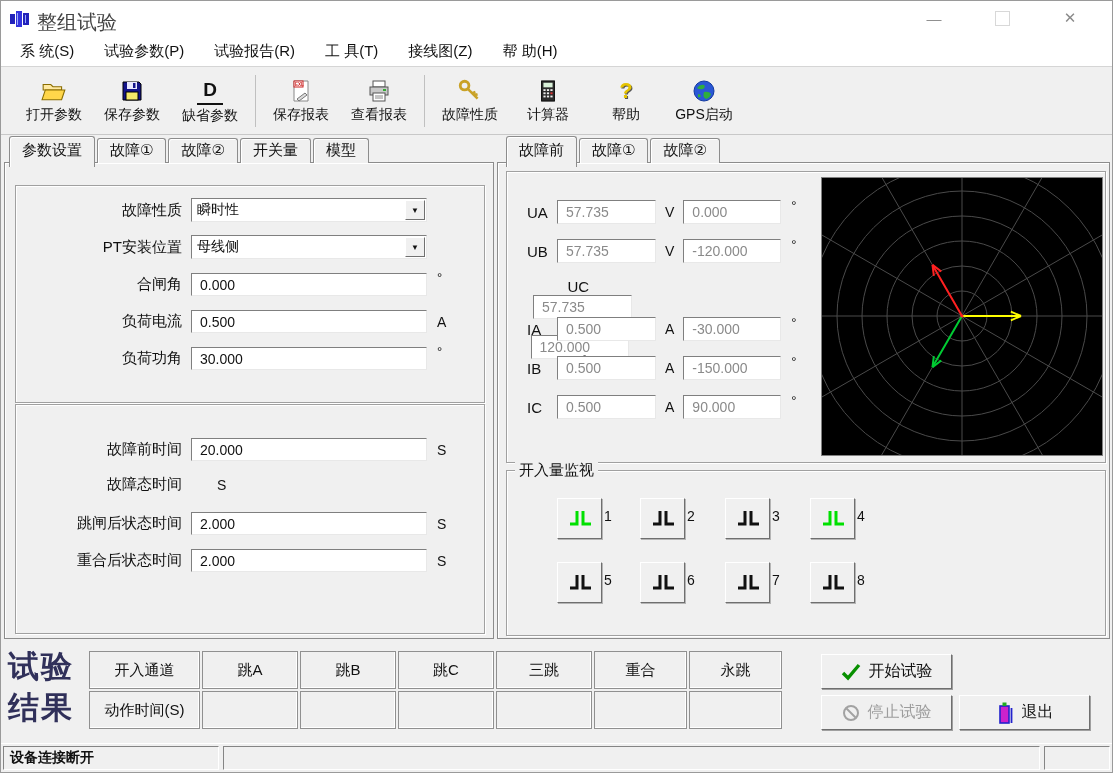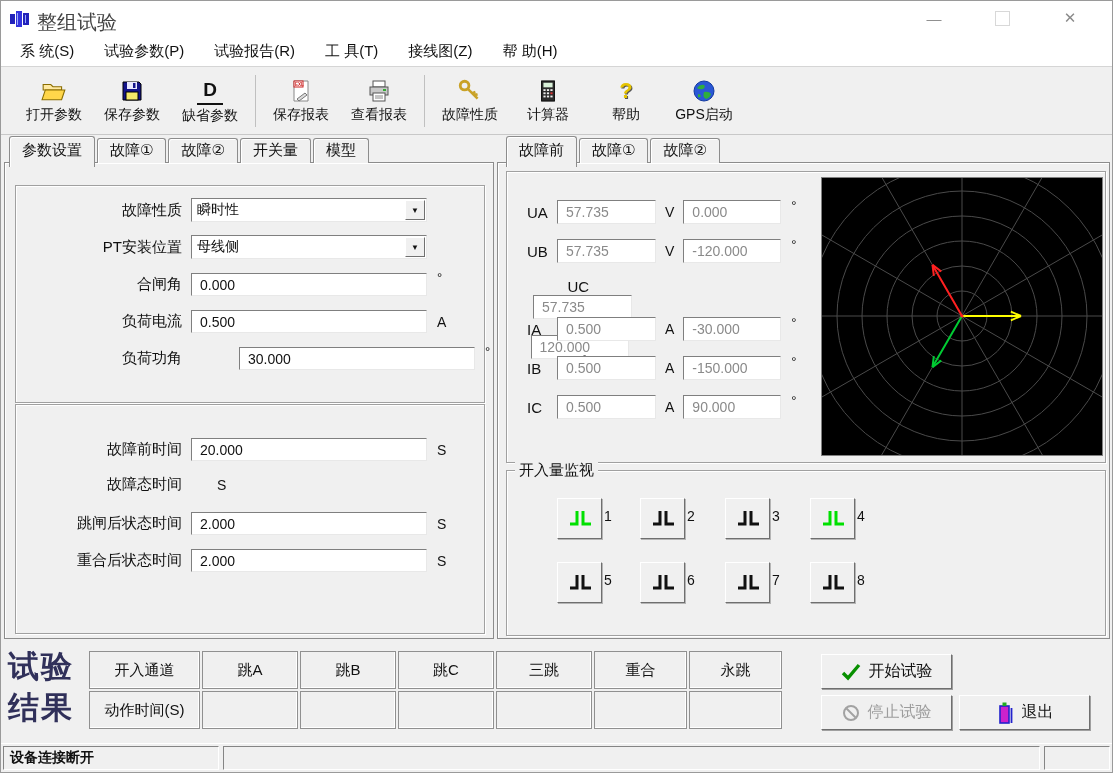--- a/index.html
+++ b/index.html
@@ -220,21 +220,21 @@
       </div>
       <div class="frow" style="left:6px;top:124px;">
         <span class="flabel">负荷电流</span>
         <div class="tb" style="width:236px;height:23px;">
             <span>0.500</span>
           </div>
         <span class="funit">A</span>
       </div>
       <div class="frow" style="left:6px;top:161px;">
         <span class="flabel">负荷功角</span>
-        <div class="tb" style="width:236px;height:23px;margin-left:48px;">
+        <div class="tb" style="width:236px;height:23px;">
             <span>30.000</span>
           </div>
         <span class="degmark">°</span>
       </div>
     </div>
 
     <div class="groupbox" style="left:10px;top:241px;width:468px;height:228px;">
       <div class="frow" style="left:6px;top:33px;">
         <span class="flabel">故障前时间</span>
         <div class="tb" style="width:236px;height:23px;">

